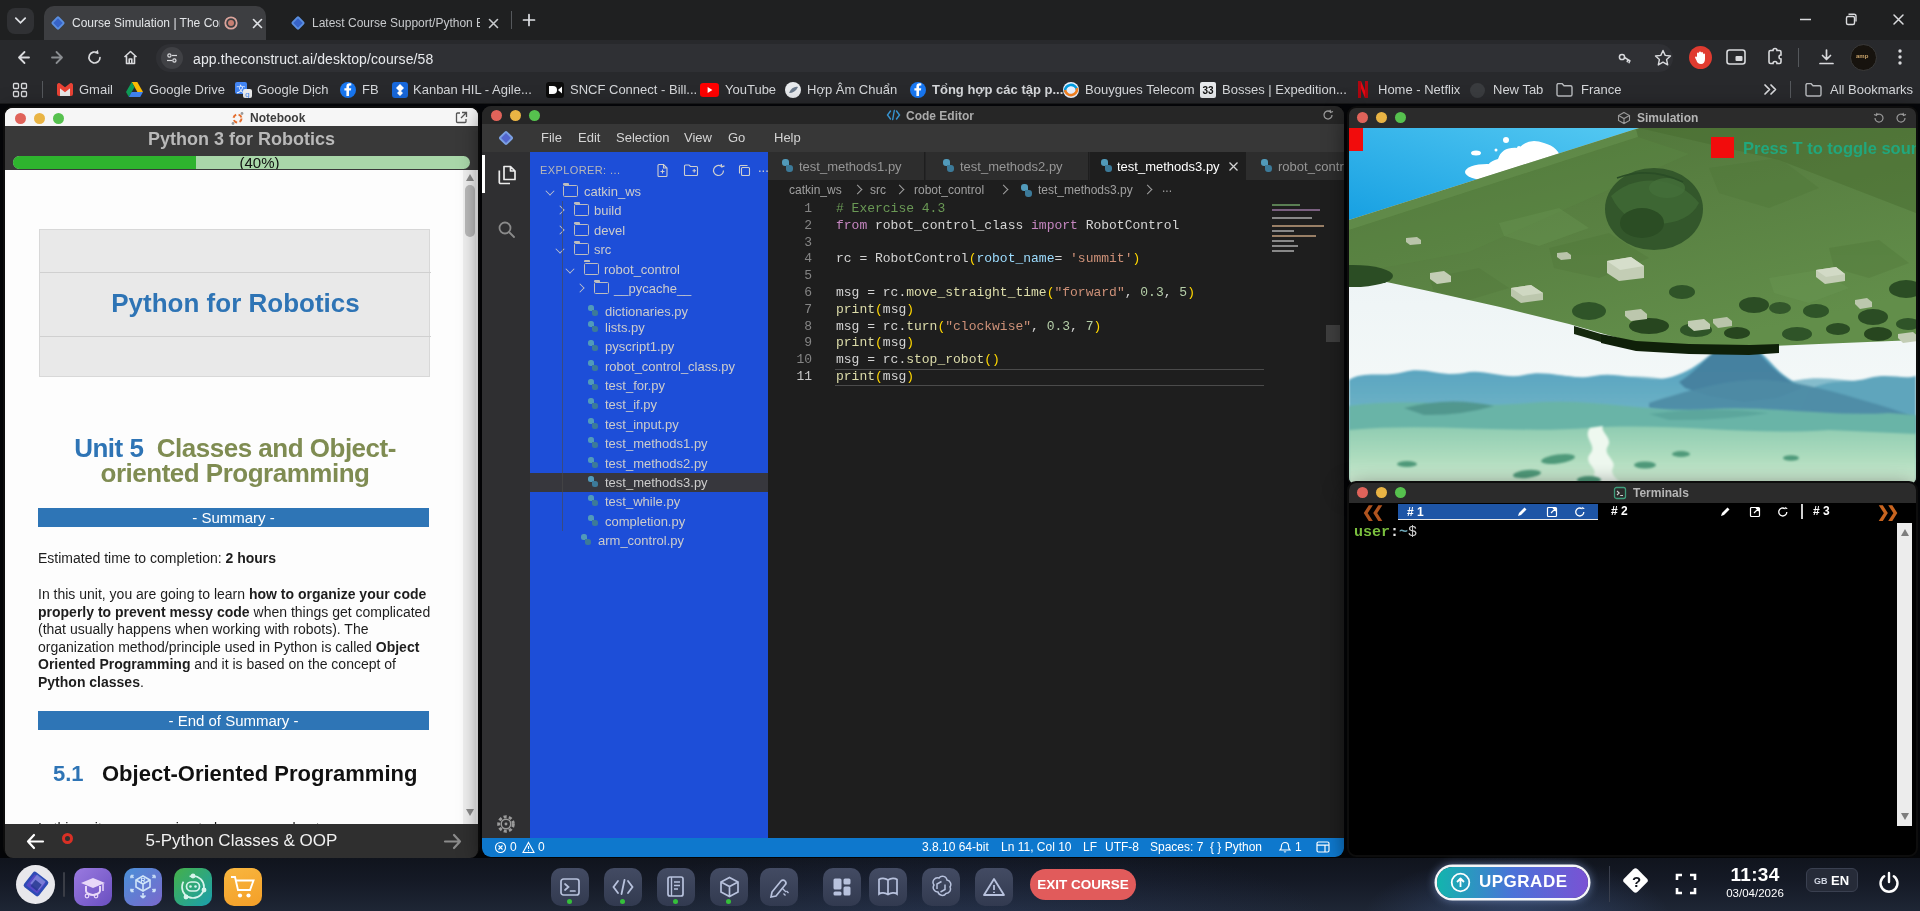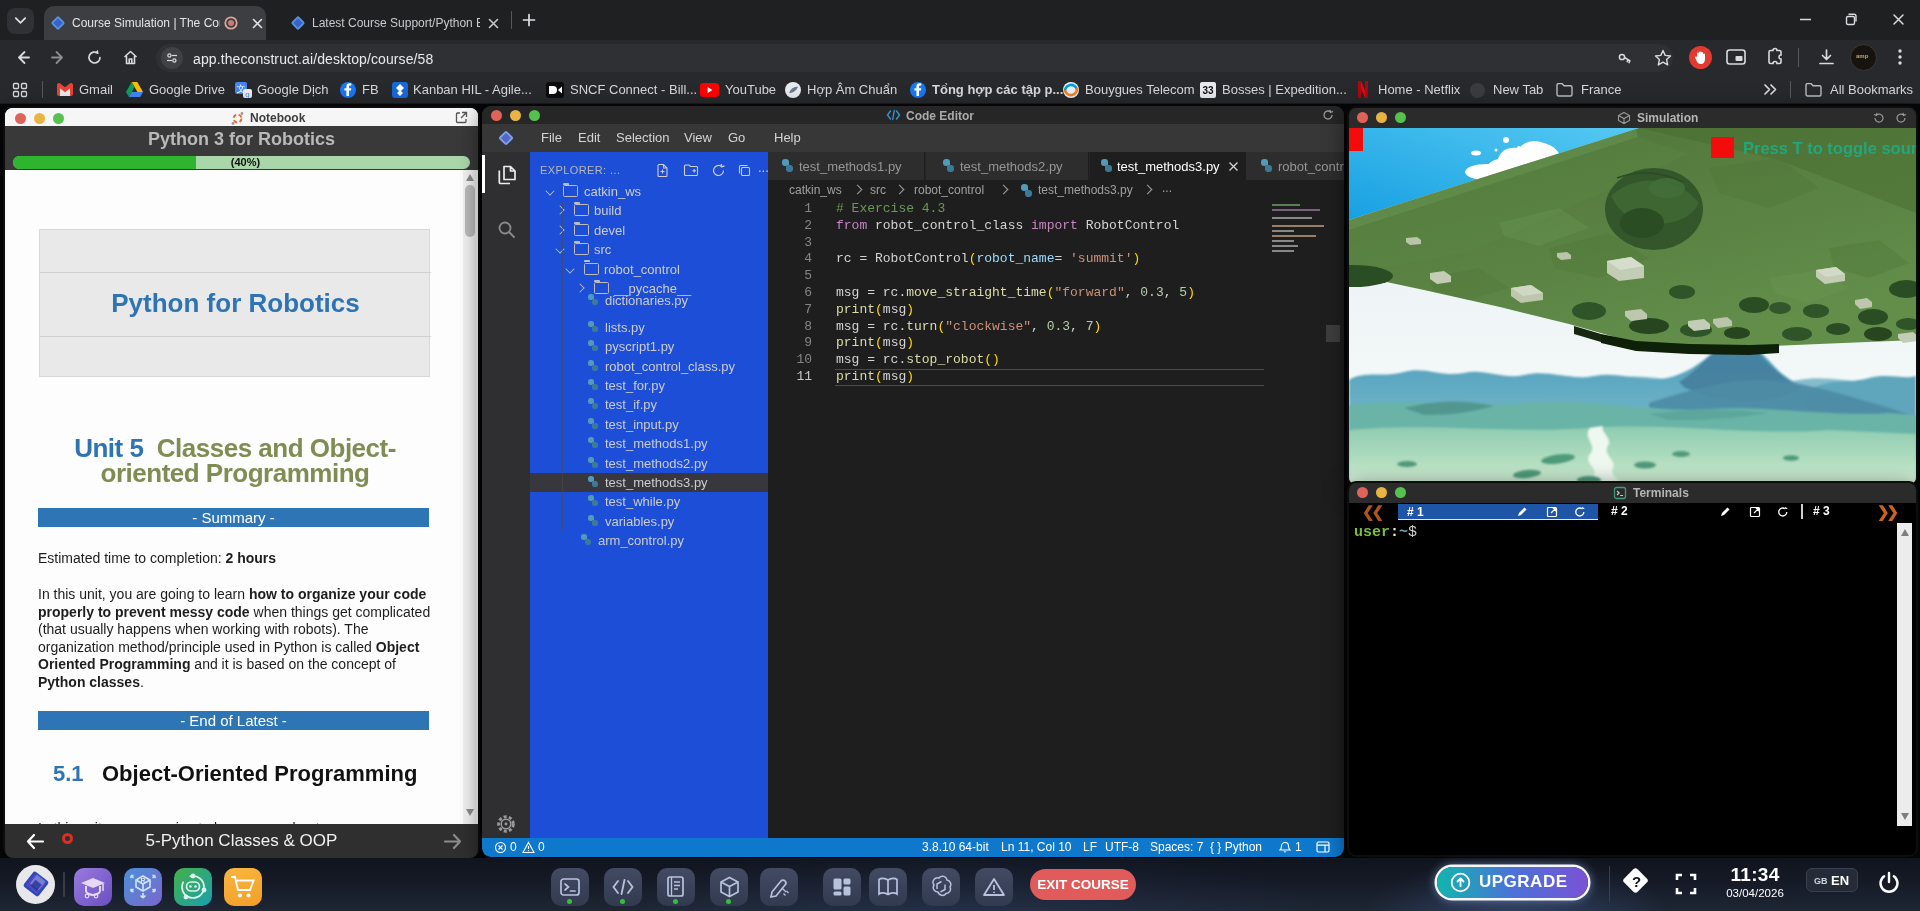--- a/index.html
+++ b/index.html
@@ -270,38 +270,38 @@
     <svg class="abs" style="left:450px;top:3px" width="13" height="13" viewBox="0 0 13 13">
         <path d="M5 2 H2.5 A1 1 0 0 0 1.5 3 V10.5 A1 1 0 0 0 2.5 11.5 H10 A1 1 0 0 0 11 10.5 V8" fill="none" stroke="#555" stroke-width="1.3"></path>
         <path d="M7 1.5 H11.5 V6 M11.5 1.5 L6 7" stroke="#555" stroke-width="1.3" fill="none"></path>
       </svg>
   </div>
 
   <div class="abs" style="left:0;top:18px;width:473px;height:44px;background:#393939;">
     <div class="abs" style="left:0;top:3px;width:473px;text-align:center;font-size:18px;font-weight:bold;color:#b9b9b9;">Python 3 for Robotics</div>
     <div class="abs" style="left:8px;top:30px;width:457px;height:13px;border-radius:7px;background:#a9d7a9;overflow:hidden;">
       <div class="abs" style="left:0;top:0;width:40%;height:13px;background:#2eb42e;"></div>
-      <div class="abs" style="left:4px;top:0;width:457px;text-align:center;font-size:11px;font-weight:bold;color:#111;line-height:13px;">(40%)</div>
+      <div class="abs" style="left:18px;top:0;width:457px;text-align:center;font-size:15px;font-weight:normal;color:#111;line-height:13px;">(40%)</div>
     </div>
   </div>
 
   <div class="abs" style="left:2px;top:62px;width:469px;height:654px;background:#fdfdfd;overflow:hidden;">
 
     <div class="abs" style="left:32px;top:59px;width:391px;height:148px;background:#e9e9e9;border:1px solid #d8d8d8;">
       <div class="abs" style="left:0;top:42px;width:391px;height:1px;background:#d0d0d0;"></div>
       <div class="abs" style="left:0;top:106px;width:391px;height:1px;background:#d0d0d0;"></div>
       <div class="abs" style="left:0;top:58px;width:391px;text-align:center;font-size:26px;font-weight:bold;color:#2e74b5;">Python for Robotics</div>
     </div>
 
     <div class="abs" style="left:0;top:266px;width:456px;text-align:center;font-size:26px;font-weight:bold;line-height:24.5px;letter-spacing:-0.5px;"><span style="color:#2e74b5;">Unit 5&nbsp;&nbsp;</span><span style="color:#7f8c52;">Classes and Object-<br>oriented Programming</span></div>
 
     <div class="abs" style="left:31px;top:338px;width:391px;height:19px;background:#2e75b6;color:#fff;font-size:15px;text-align:center;line-height:19px;">- Summary -</div>
     <div class="abs" style="left:31px;top:380px;width:400px;font-size:14px;color:#1d1d1d;">Estimated time to completion: <b>2 hours</b></div>
     <div class="abs" style="left:31px;top:416px;width:396px;font-size:14px;color:#1d1d1d;line-height:17.5px;">In this unit, you are going to learn <b>how to organize your code properly to prevent messy code</b> when things get complicated (that usually happens when working with robots). The organization method/principle used in Python is called <b>Object Oriented Programming</b> and it is based on the concept of <b>Python classes</b>.</div>
-    <div class="abs" style="left:31px;top:541px;width:391px;height:19px;background:#2e75b6;color:#fff;font-size:15px;text-align:center;line-height:19px;">- End of Latest -</div>
+    <div class="abs" style="left:31px;top:541px;width:391px;height:19px;background:#2e75b6;color:#fff;font-size:15px;text-align:center;line-height:19px;">- End of Summary -</div>
     <div class="abs" style="left:46px;top:591px;font-size:22px;font-weight:bold;color:#2e74b5;">5.1</div>
     <div class="abs" style="left:95px;top:591px;font-size:22px;font-weight:bold;color:#111;">Object-Oriented Programming</div>
     <div class="abs" style="left:31px;top:650px;width:396px;font-size:14px;color:#1d1d1d;">In this unit, you are going to learn more about</div>
 
     <div class="abs" style="right:0;top:0;width:13px;height:654px;background:#f0f0f0;"></div>
     <div class="abs" style="right:2px;top:4px;width:0;height:0;border-left:4.5px solid transparent;border-right:4.5px solid transparent;border-bottom:7px solid #8a8a8a;"></div>
     <div class="abs" style="right:1.5px;top:15px;width:10px;height:52px;background:#b9b9b9;border-radius:5px;"></div>
     <div class="abs" style="right:2px;bottom:8px;width:0;height:0;border-left:4.5px solid transparent;border-right:4.5px solid transparent;border-top:7px solid #8a8a8a;"></div>
   </div>
 
@@ -407,21 +407,21 @@
     <div class="trow" style="top:107.6px;">
         <span class="tch open" style="left:36px;"></span>
         <span class="tfold" style="left:54px;"></span>
         <span class="tlabel" style="left:74px;">robot_control</span>
       </div>
     <div class="trow" style="top:127px;">
         <span class="tch closed" style="left:46px;"></span>
         <span class="tfold" style="left:64px;"></span>
         <span class="tlabel" style="left:84px;">__pycache__</span>
       </div>
-    <div class="trow" style="top:139px;text-decoration:underline;">
+    <div class="trow" style="top:150px;text-decoration:underline;">
         <span class="tpy" style="left:57px;"></span>
         <span class="tlabel" style="left:75px;">dictionaries.py</span>
       </div>
     <div class="trow" style="top:165.8px;">
         <span class="tpy" style="left:57px;"></span>
         <span class="tlabel" style="left:75px;">lists.py</span>
       </div>
     <div class="trow" style="top:185.2px;">
         <span class="tpy" style="left:57px;"></span>
         <span class="tlabel" style="left:75px;">pyscript1.py</span>
@@ -453,21 +453,21 @@
     <div class="trow" style="top:321px;background:#37373d;">
         <span class="tpy" style="left:57px;"></span>
         <span class="tlabel" style="left:75px;">test_methods3.py</span>
       </div>
     <div class="trow" style="top:340.4px;">
         <span class="tpy" style="left:57px;"></span>
         <span class="tlabel" style="left:75px;">test_while.py</span>
       </div>
     <div class="trow" style="top:359.8px;">
         <span class="tpy" style="left:57px;"></span>
-        <span class="tlabel" style="left:75px;">variables.py</span>
+        <span class="tlabel" style="left:75px;">completion.py</span>
       </div>
     <div class="trow" style="top:379.2px;">
         <span class="tpy" style="left:50px;"></span>
         <span class="tlabel" style="left:68px;">arm_control.py</span>
       </div>
     <div class="abs" style="left:32px;top:49px;width:1px;height:330px;background:#4a4a4a;opacity:0.6;"></div>
   </div>
 
   <div class="abs" style="left:286px;top:46px;width:576px;height:686px;background:#1e1e1e;"></div>
 

